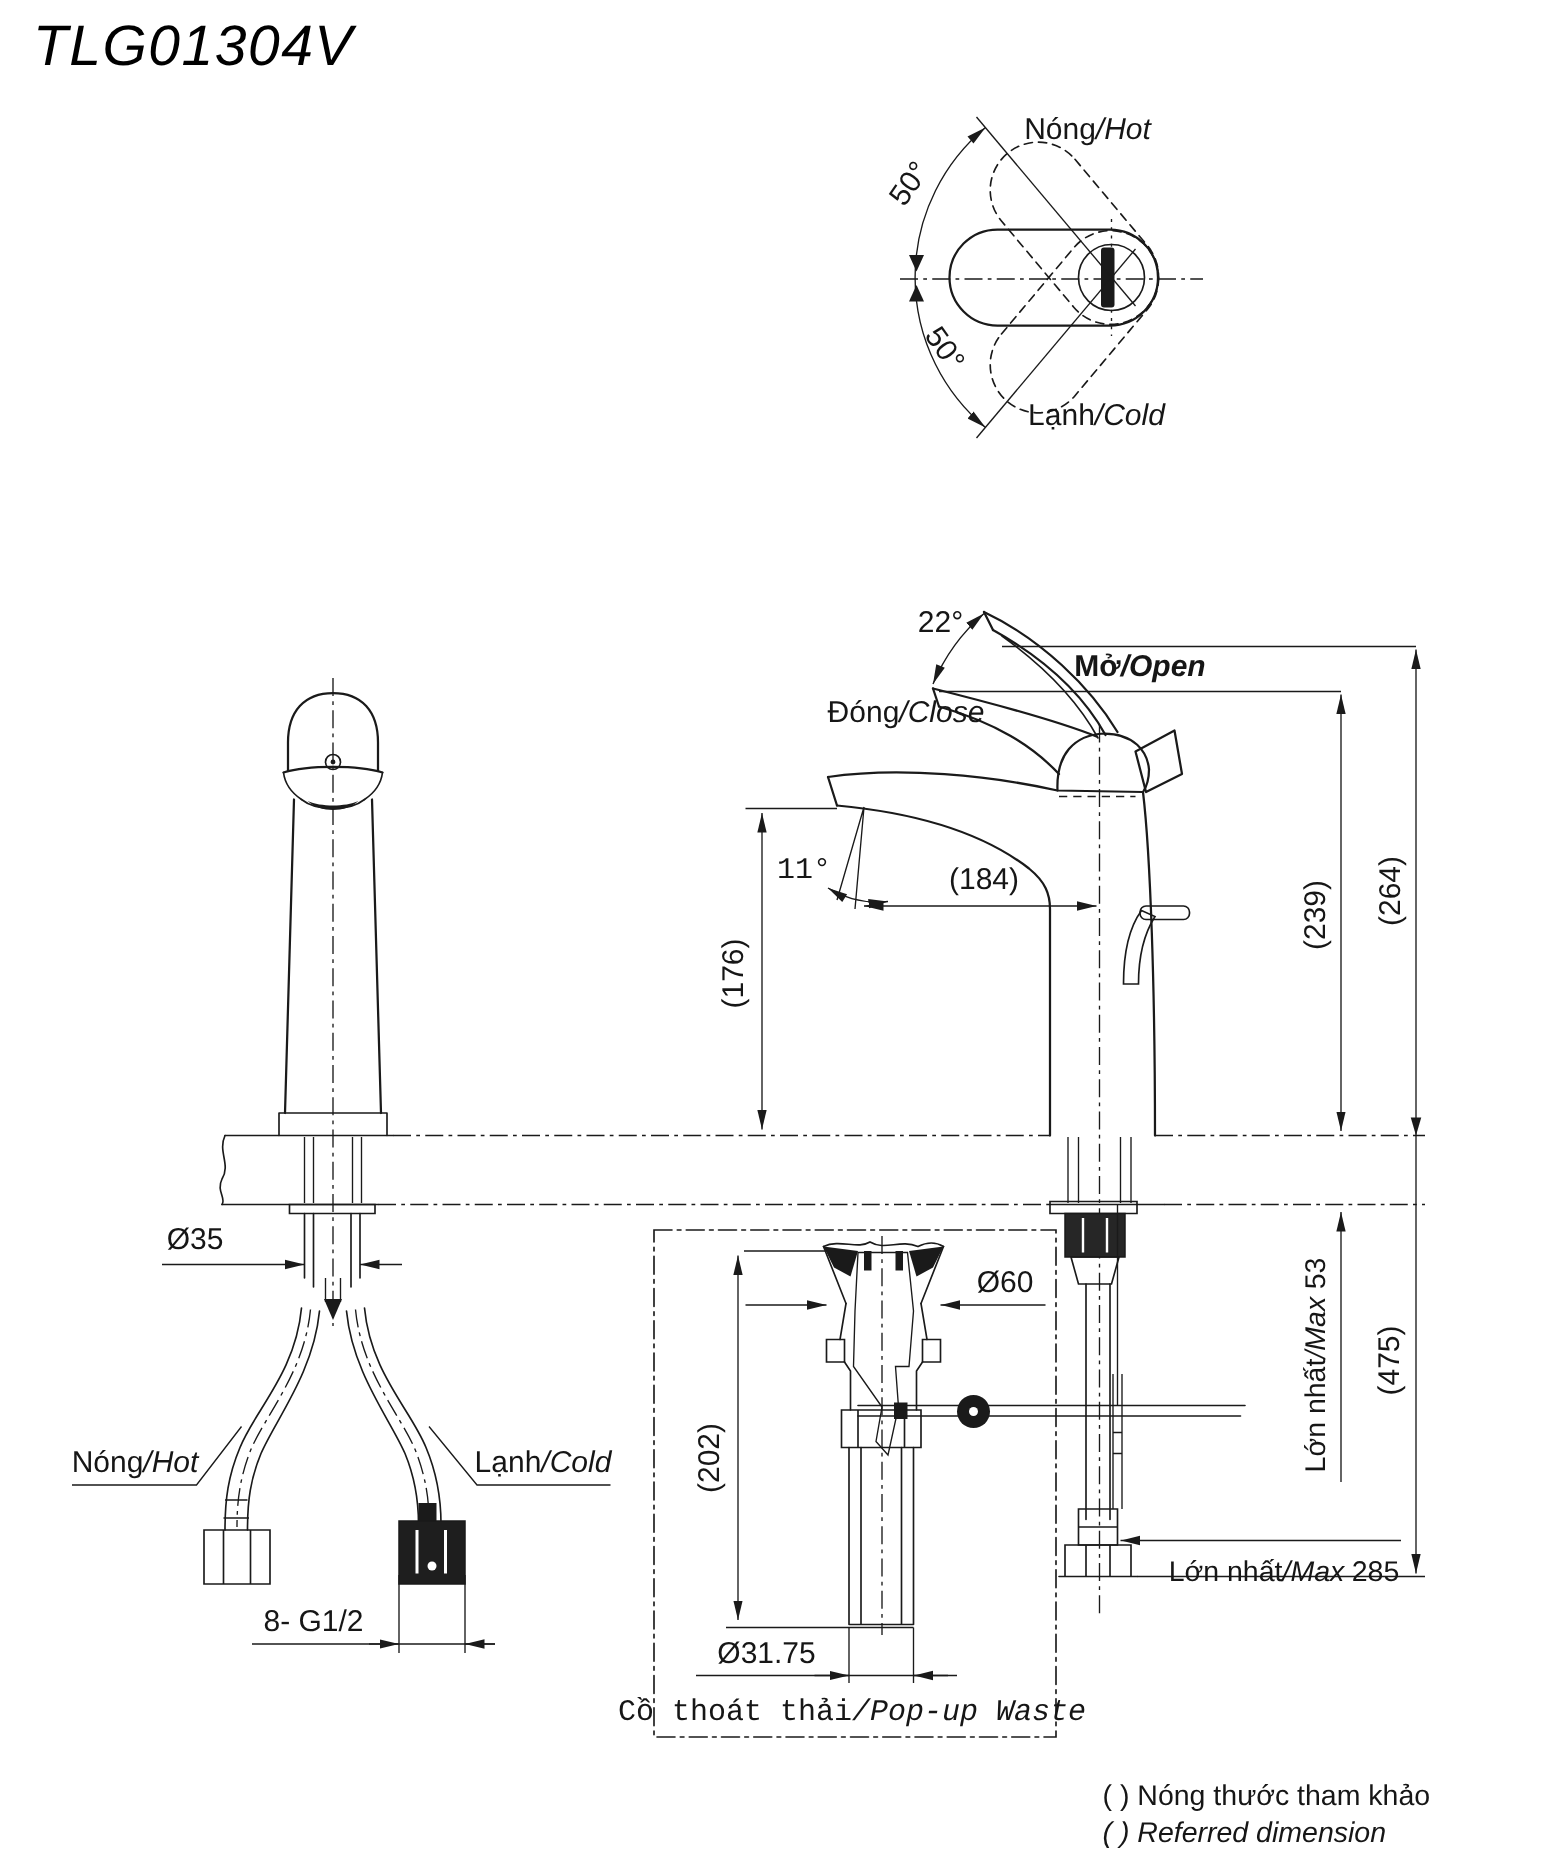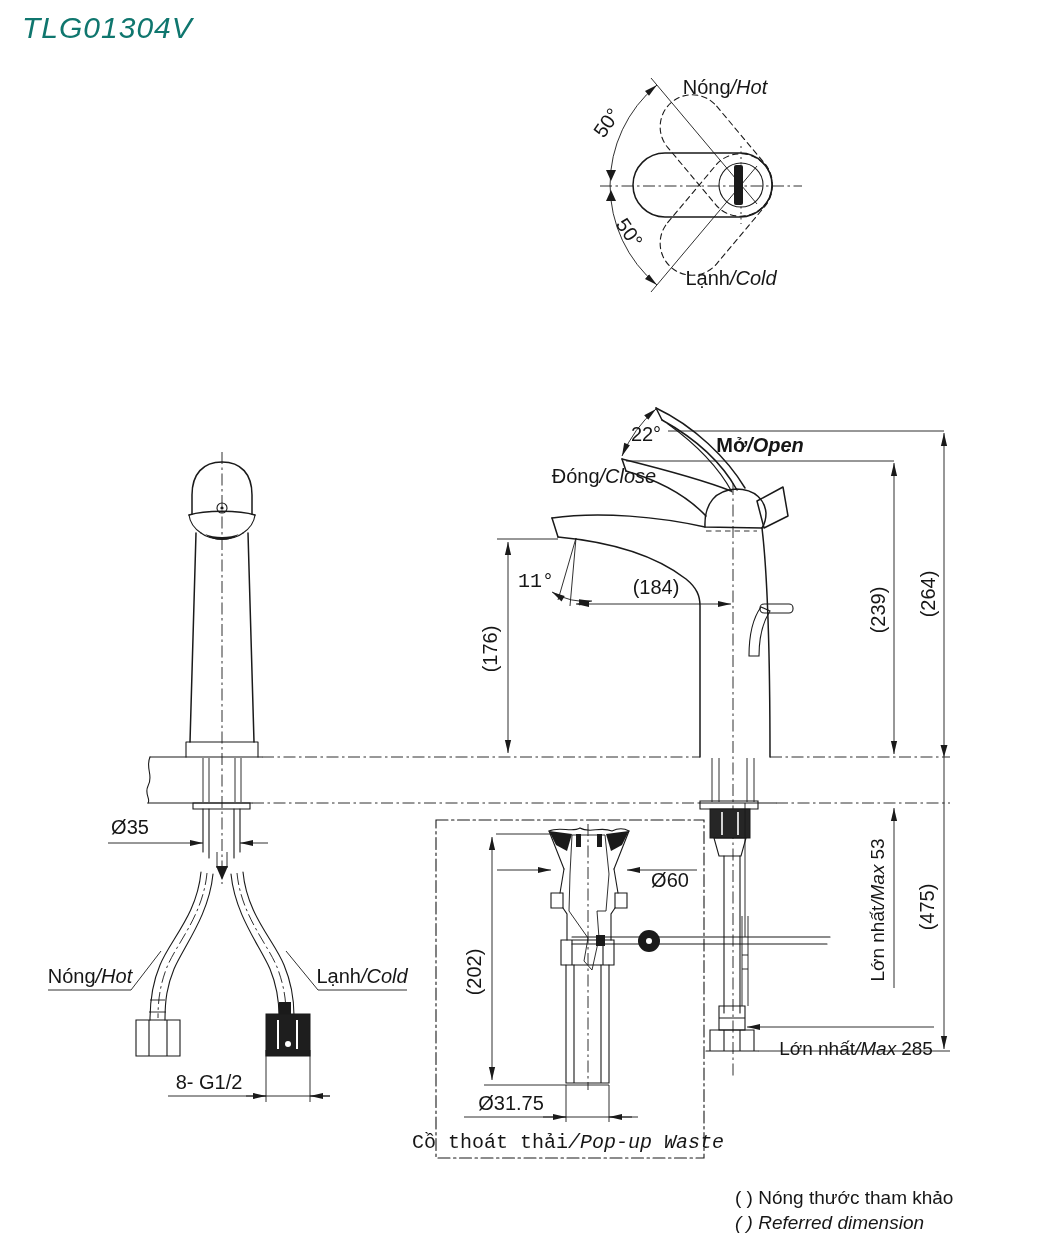--- a/index.html
+++ b/index.html
@@ -5,21 +5,21 @@
   html,body{margin:0;padding:0;background:#fff;}
   #stage{position:relative;width:1040px;height:1248px;background:#ffffff;overflow:hidden;
          font-family:"Liberation Sans",sans-serif;color:#111;}
   #drawing{position:absolute;left:0;top:0;}
   .lbl{position:absolute;font-size:20px;line-height:1.05;white-space:nowrap;color:#161616;
        transform:translate(-50%,-50%);}
   .tl-left{transform:none;}
   .r90{transform:translate(-50%,-50%) rotate(-90deg);}
   .it{font-style:italic;}
   .num{margin-left:5px;}
-  .title{font-size:30px;font-style:italic;letter-spacing:1px;color:#0f766e;}
+  .title{font-size:38px;font-style:italic;letter-spacing:1px;color:#000000;}
   .small{font-size:19px;}
   
   .ol{stroke:#1a1a1a;stroke-width:1.5;fill:none;stroke-linecap:round;stroke-linejoin:round;}
   .ml{stroke:#1a1a1a;stroke-width:1.1;fill:none;stroke-linecap:round;}
   .tl{stroke:#1a1a1a;stroke-width:0.9;fill:none;}
   .dd{stroke-dasharray:12 3.5 2.5 3.5;}
   .dsh{stroke-dasharray:5.5 4;}
   .dot{stroke-dasharray:2 3.5;}
   .fill{fill:#1a1a1a;stroke:none;}
 </style>
@@ -216,37 +216,37 @@
   </g>
 </svg>
 
   <div class="lbl title tl-left" style="left:22px;top:12px;">TLG01304V</div>
 
   <div class="lbl" style="left:725px;top:87px;"><span>Nóng</span><span class="it">/Hot</span></div>
   <div class="lbl" style="left:731px;top:278px;"><span>Lạnh</span><span class="it">/Cold</span></div>
   <div class="lbl" style="left:607px;top:123px;transform:translate(-50%,-50%) rotate(-55deg);">50°</div>
   <div class="lbl" style="left:629px;top:233px;transform:translate(-50%,-50%) rotate(55deg);">50°</div>
 
-  <div class="lbl" style="left:627px;top:434px;margin-left:19px;">22°</div>
+  <div class="lbl" style="left:627px;top:416px;">22°</div>
   <div class="lbl" style="left:760px;top:445px;font-weight:bold;"><span>Mở</span><span class="it">/Open</span></div>
   <div class="lbl" style="left:604px;top:476px;"><span>Đóng</span><span class="it">/Close</span></div>
   <div class="lbl" style="left:536px;top:581px;font-family:Liberation Mono, monospace;">11°</div>
   <div class="lbl" style="left:656px;top:587px;">(184)</div>
   <div class="lbl r90" style="left:490px;top:649px;">(176)</div>
   <div class="lbl r90" style="left:878px;top:610px;">(239)</div>
   <div class="lbl r90" style="left:928px;top:594px;">(264)</div>
   <div class="lbl r90" style="left:927px;top:907px;">(475)</div>
   <div class="lbl r90 small" style="left:878px;top:910px;"><span>Lớn nhất</span><span class="it">/Max</span><span class="num">53</span></div>
   <div class="lbl small" style="left:856px;top:1013px;margin-top:36px;"><span>Lớn nhất</span><span class="it">/Max</span><span class="num">285</span></div>
 
   <div class="lbl" style="left:130px;top:827px;">Ø35</div>
   <div class="lbl" style="left:90px;top:976px;"><span>Nóng</span><span class="it">/Hot</span></div>
   <div class="lbl" style="left:362px;top:976px;"><span>Lạnh</span><span class="it">/Cold</span></div>
   <div class="lbl" style="left:209px;top:1082px;">8- G1/2</div>
 
-  <div class="lbl" style="left:670px;top:880px;">Ø60</div>
+  <div class="lbl" style="left:670px;top:856px;">Ø60</div>
   <div class="lbl r90" style="left:474px;top:972px;">(202)</div>
   <div class="lbl" style="left:511px;top:1103px;">Ø31.75</div>
   <div class="lbl" style="left:568px;top:1142px;font-family:Liberation Mono, monospace;"><span>Cồ thoát thải</span><span class="it">/Pop-up Waste</span></div>
 
   <div class="lbl small tl-left" style="left:735px;top:1188px;">( ) Nóng thước tham khảo</div>
   <div class="lbl small it tl-left" style="left:735px;top:1213px;">( ) Referred dimension</div>
 </div>
 
 </body></html>

